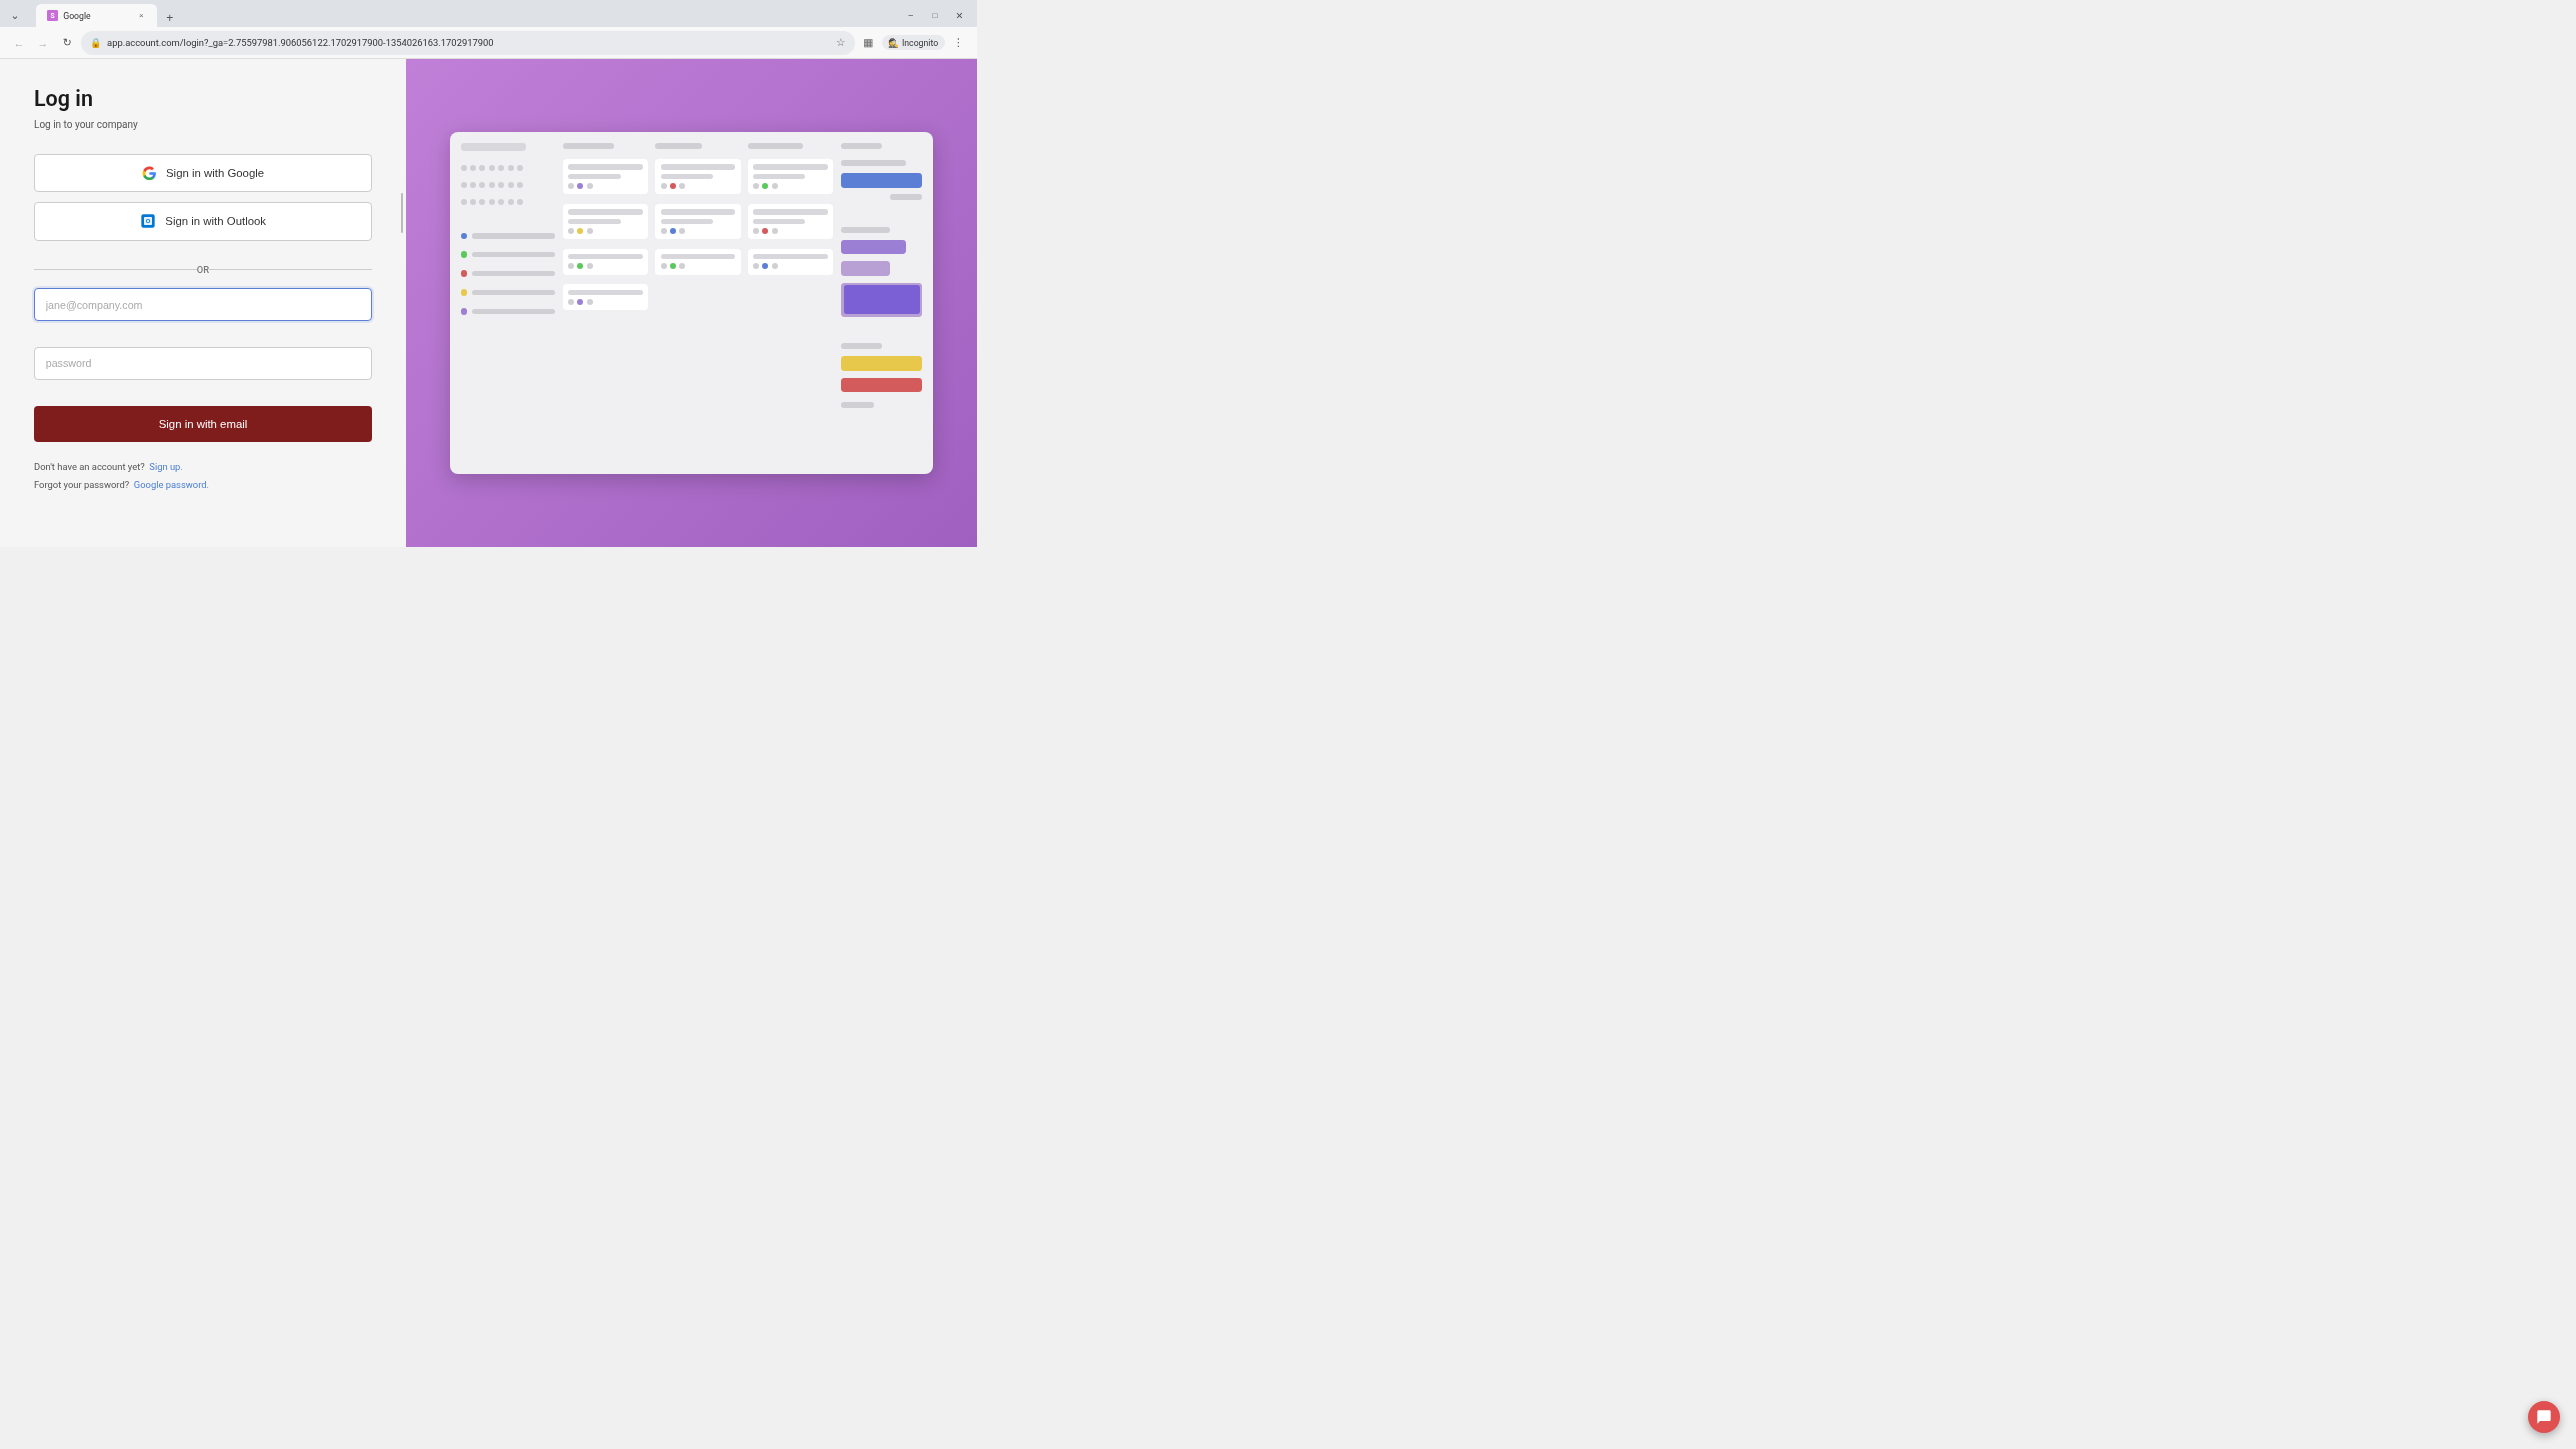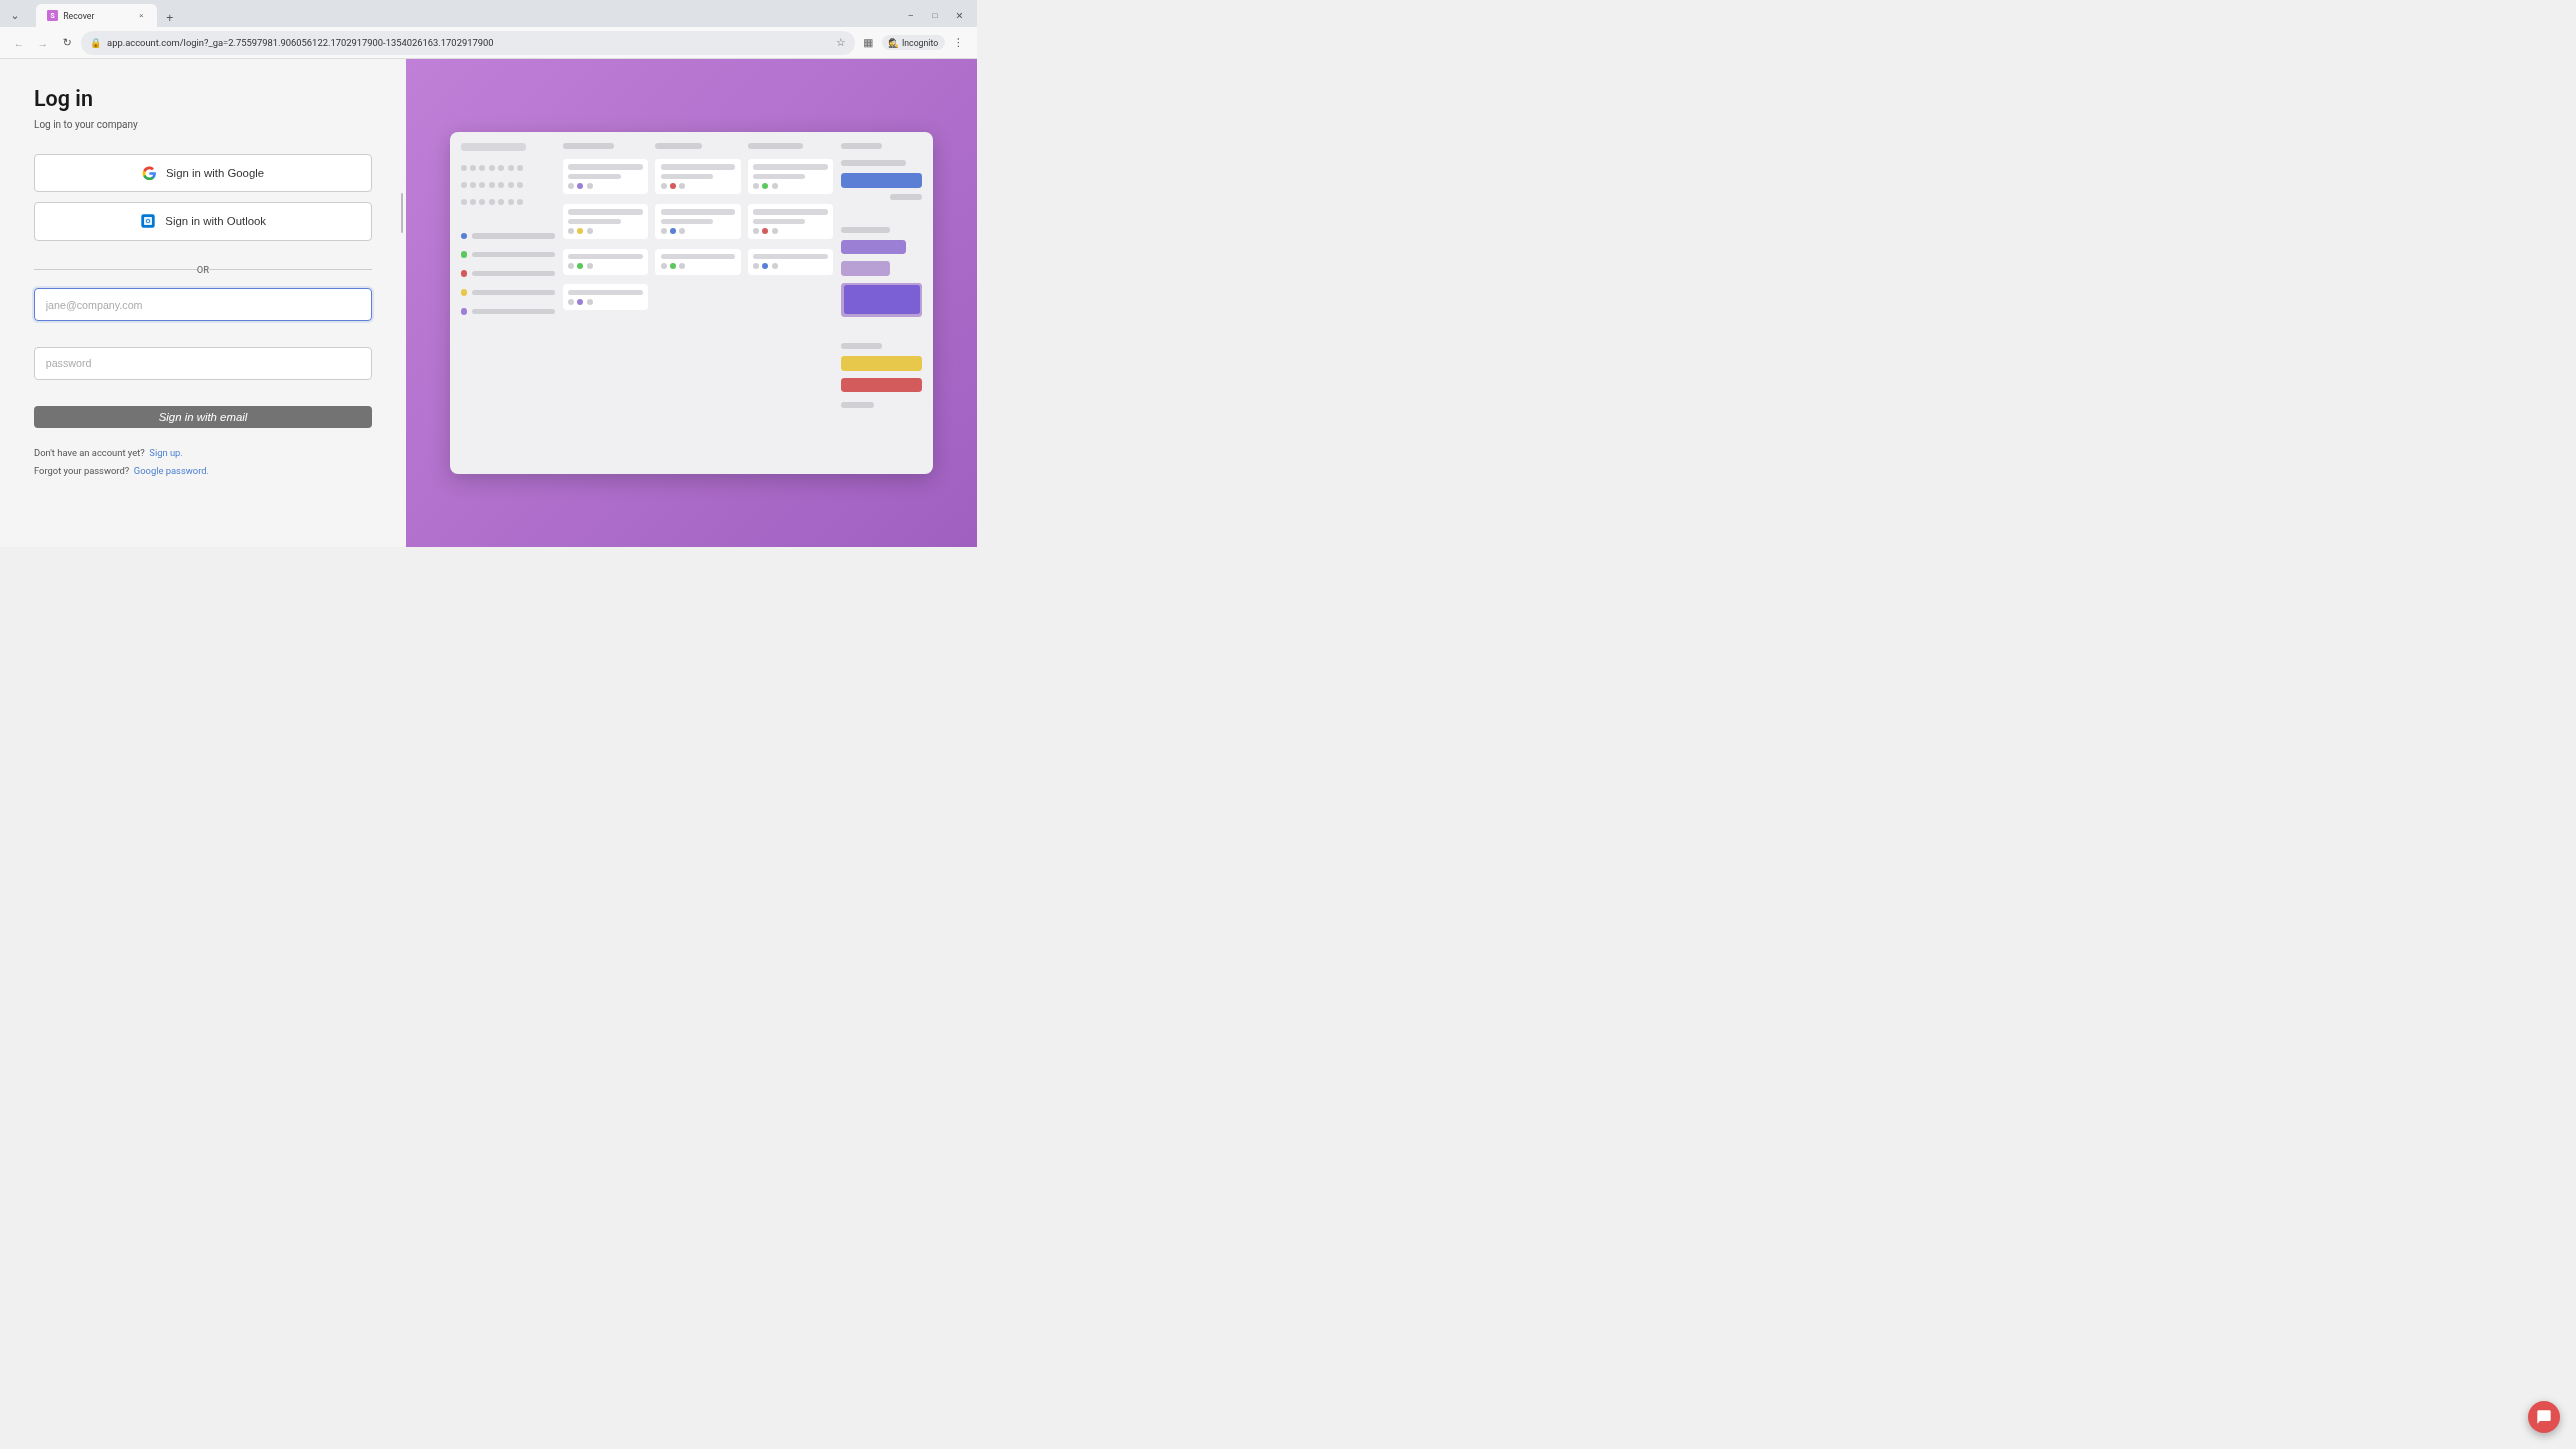--- a/index.html
+++ b/index.html
@@ -265,31 +265,30 @@
       51%, 100% { opacity: 0; }
     }
 
     .email-input {
       border-color: #5a7fd4;
       box-shadow: 0 0 0 2px rgba(90,127,212,0.15);
     }
 
     .submit-btn {
       width: 100%;
-      padding: 5px 16px;
+      padding: 12px 16px;
       border: none;
       border-radius: 4px;
-      background: #737373;
+      background: #7f1d1d;
       color: white;
       font-size: 11.4px;
       font-weight: 500;
       cursor: pointer;
       margin-bottom: 16px;
       transition: background 0.15s;
-      font-style: italic;
     }
 
     .footer-links {
       font-size: 9.4px;
       color: #555;
       line-height: 2;
     }
     .footer-links a {
       color: #4a7fd4;
       text-decoration: none;
@@ -481,21 +480,21 @@
 <div class="browser-chrome">
 
   <div class="title-bar">
     <div class="browser-controls">
 
       <button class="browser-btn">⌄</button>
     </div>
     <div class="tab-bar">
       <div class="tab">
         <div class="tab-favicon">S</div>
-        <span class="tab-title">Recover</span>
+        <span class="tab-title">Google</span>
         <button class="tab-close">×</button>
       </div>
       <button class="tab-new">+</button>
     </div>
     <div style="flex:1"></div>
 
     <div style="display:flex;gap:5.4px;align-items:center;margin-right:2.7px;">
       <button class="browser-btn" style="font-size:9.4px;">−</button>
       <button class="browser-btn" style="font-size:8px;">□</button>
       <button class="browser-btn" style="font-size:9.4px;">✕</button>

